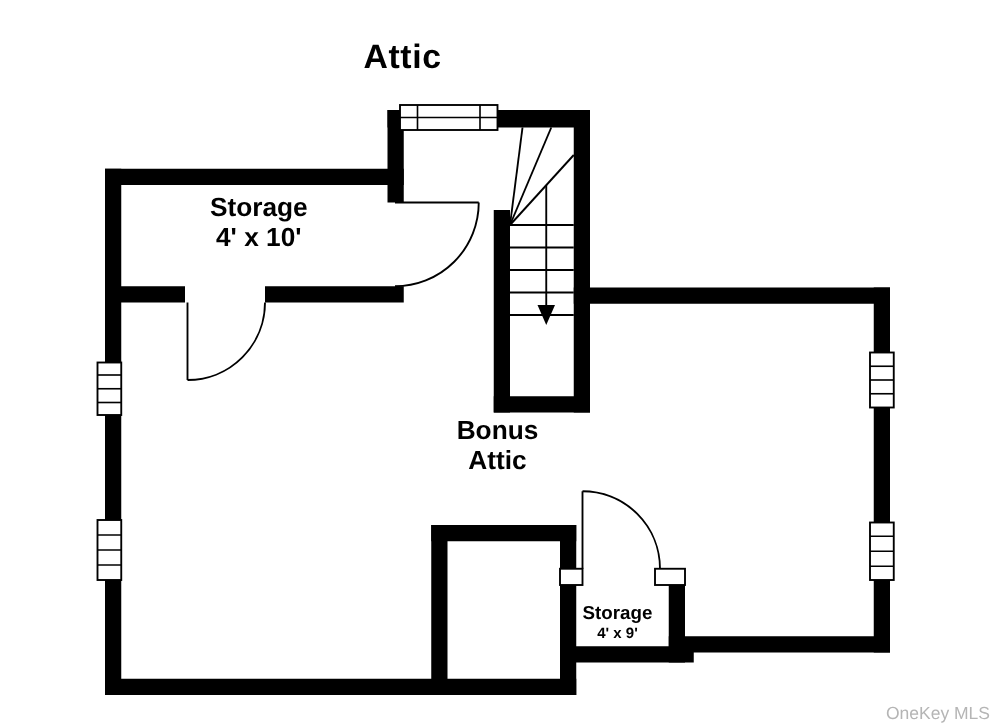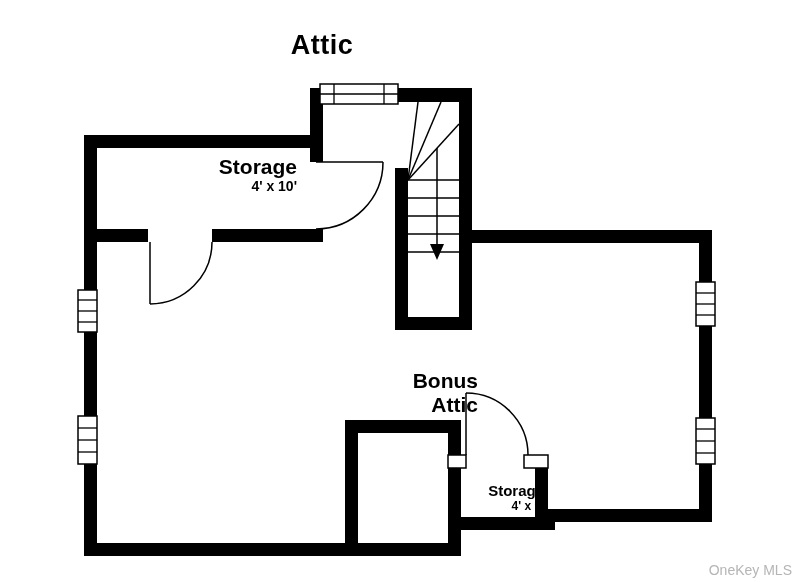--- a/index.html
+++ b/index.html
@@ -6,23 +6,23 @@
   .stage{position:relative;width:800px;height:582px;background:var(--background,#fff);overflow:hidden;
          font-family:"Liberation Sans",sans-serif;}
   .plan-title{position:absolute;left:0;top:30px;width:644px;text-align:center;
               font-size:27px;font-weight:bold;color:#000;letter-spacing:.5px;}
   .plan-svg{position:absolute;left:0;top:0;}
   .wall{fill:var(--wall,#000);stroke:none;}
   .thin{stroke:var(--line,#000);stroke-width:1.5;fill:none;}
   .winrect{fill:#fff;stroke:var(--line,#000);stroke-width:1.5;}
   .winline{stroke:var(--line,#000);stroke-width:1.3;}
   .arrowhead{fill:var(--line,#000);stroke:none;}
-  .room-label{position:absolute;text-align:right;color:#000;line-height:1.12;}
+  .room-label{position:absolute;text-align:center;color:#000;line-height:1.12;}
   .room-name{display:block;font-weight:bold;font-size:21px;}
-  .room-dims{display:block;font-weight:bold;font-size:14px;}
+  .room-dims{display:block;font-weight:bold;font-size:21px;}
   .label-cl .room-name{font-size:20px;}
   .label-storage2 .room-name{font-size:15px;}
   .label-storage2 .room-dims{font-size:12px;}
   .watermark{position:absolute;right:8px;bottom:4px;font-size:14px;color:var(--watermark,#b5b5b5);margin-left:41px;}
 </style>
 </head>
 <body>
 
 <div class="stage">
 
@@ -109,21 +109,21 @@
       <line class="thin" x1="437" y1="148" x2="437" y2="246"></line>
       <polygon class="arrowhead" points="430,244 444,244 437,260"></polygon>
     </g>
   </svg>
 
   <div class="room-label" style="left:117px;top:155px;width:180px;">
     <span class="room-name">Storage</span>
     <span class="room-dims">4' x 10'</span>
   </div>
 
-  <div class="room-label" style="left:318px;top:333px;width:160px;margin-top:36px;">
+  <div class="room-label" style="left:318px;top:333px;width:160px;">
     <span class="room-name">Bonus</span>
     <span class="room-name">Attic</span>
   </div>
 
 
   <div class="room-label label-storage2" style="left:444px;top:483px;width:100px;">
     <span class="room-name">Storage</span>
     <span class="room-dims">4' x 9'</span>
   </div>
 

